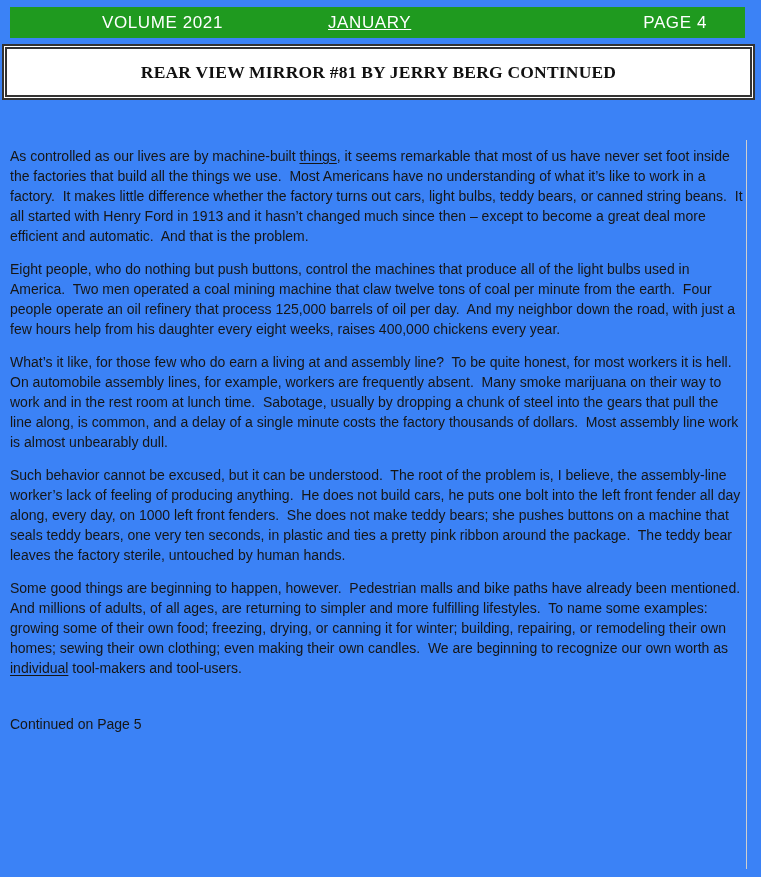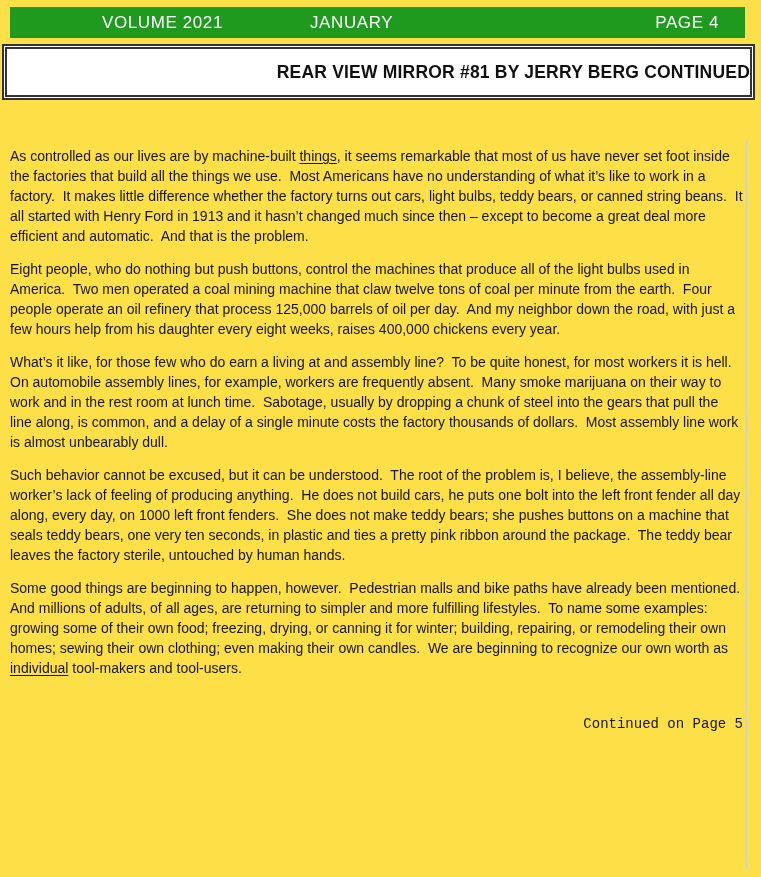--- a/index.html
+++ b/index.html
@@ -1,52 +1,53 @@
 <!DOCTYPE html>
 <html style="--header-green: #1f9a1f; --header-text: #ffffff; --body-text: #161616; --box-border: #333333;"><head>
 <meta charset="utf-8">
 <style>
   html, body { margin: 0; padding: 0; background: #ffffff; }
   .page {
     position: relative;
     width: 761px;
     height: 877px;
-    background: #fde047;
+    background: #3b82f6;
     font-family: "Liberation Sans", "DejaVu Sans", sans-serif;
     overflow: hidden;
   }
   .header-bar {
     position: absolute;
     top: 7px; left: 10px;
     width: 735px; height: 31px;
     background: var(--header-green, #1f9a1f);
   }
   .hdr {
     position: absolute;
     top: 50%;
     transform: translateY(-50%);
     color: var(--header-text, #ffffff);
     font-size: 17px;
     letter-spacing: 0.6px;
     white-space: nowrap;
   }
   .hdr-vol   { left: 92px; }
-  .hdr-month { left: 300px; }
-  .hdr-page  { right: 26px; }
+  .hdr-month { left: 318px; text-decoration: underline; }
+  .hdr-page  { right: 38px; }
 
   .title-box {
     position: absolute;
     top: 44px; left: 2px;
     width: 753px; height: 56px;
     box-sizing: border-box;
     border: 5px double var(--box-border, #333333);
     background: #ffffff;
     display: flex;
     align-items: center;
-    justify-content: flex-end;
+    justify-content: center;
+    font-family: Liberation Serif, serif;
   }
   .title {
     margin: 0;
     font-size: 17.5px;
     font-weight: bold;
     letter-spacing: 0.2px;
     color: #101010;
   }
 
   .article {
@@ -58,22 +59,21 @@
     line-height: 20px;
   }
   .article p {
     margin: 0 0 13px 0;
     white-space: pre-wrap;
   }
   .u { text-decoration: underline; text-underline-offset: 2px; margin-top: 20px; }
   .section-heading { letter-spacing: 0.2px; }
   .footer-note {
     margin: 36px 0 0 0 !important;
-    text-align: right;
-    font-family: Liberation Mono, monospace;
+    text-align: left;
   }
   .scan-line {
     position: absolute;
     top: 140px; bottom: 8px; right: 14px;
     width: 1px;
     background: #cfcfcf;
   }
 </style>
 </head>
 <body>

